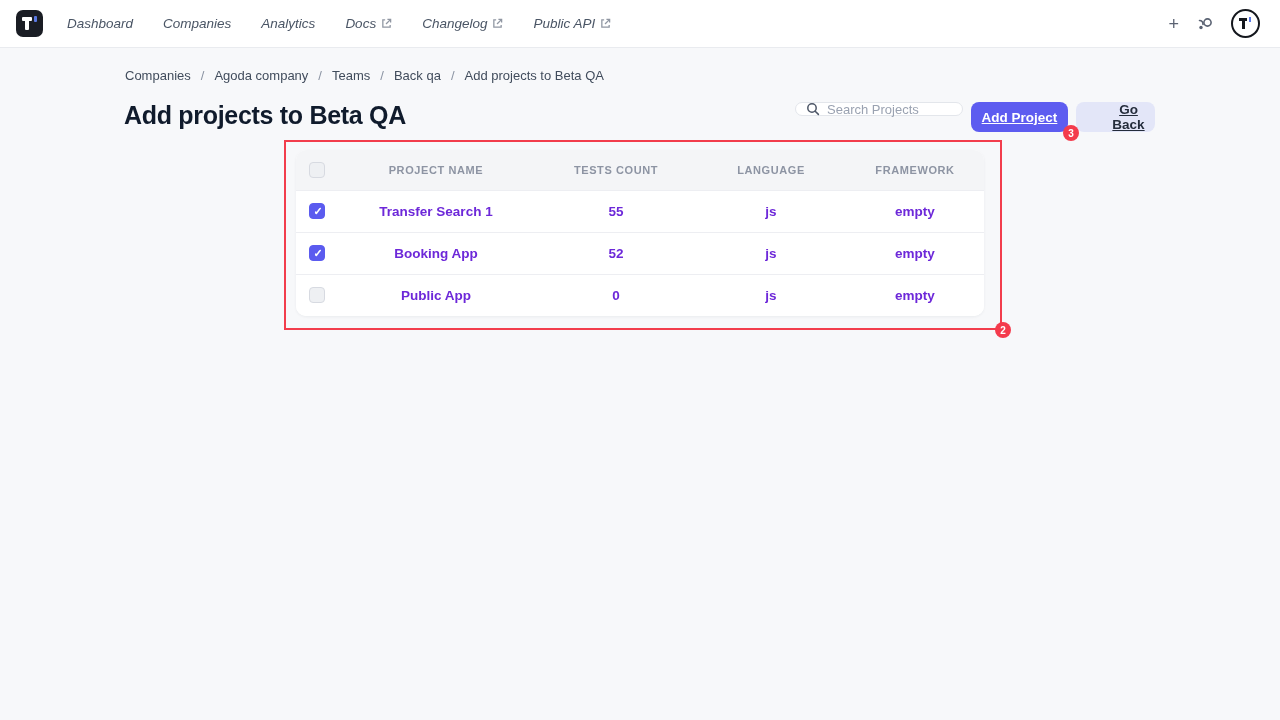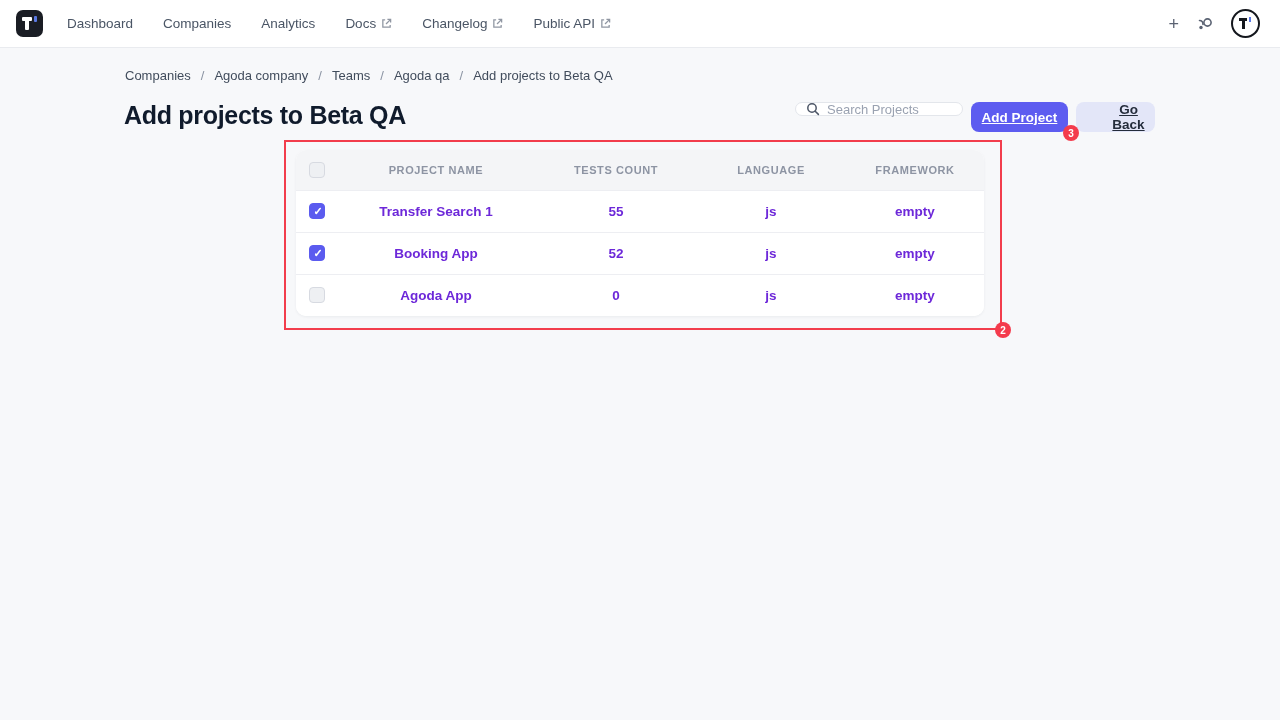--- a/index.html
+++ b/index.html
@@ -19,21 +19,21 @@
     display:flex; align-items:center; padding:0 14px;
   }
   .logo-box {
     width:27px; height:27px; background:#1a1d24; border-radius:7px;
     position:relative; flex:0 0 auto; margin-left:2px;
   }
   .logo-t .bar { position:absolute; left:6px; top:7px; width:10px; height:3.5px; background:#ffffff; border-radius:1px; }
   .logo-t .stem { position:absolute; left:9px; top:7px; width:3.5px; height:13px; background:#ffffff; border-radius:1px; }
   .logo-t .tick { position:absolute; left:17.5px; top:6px; width:3px; height:6px; background:#5b79e3; border-radius:1px; }
 
-  .nav-links { display:flex; align-items:center; gap:30px; margin-left:24px; }
+  .nav-links { display:flex; align-items:center; gap:30px; margin-left:24px;font-style:italic; }
   .nav-item {
     font-size:13.5px; color:#4a5565; cursor:pointer;
     display:flex; align-items:center; gap:5px; white-space:nowrap;
   }
   .ext-icon { width:11px; height:11px; display:inline-block; opacity:.75; }
 
   .nav-right { margin-left:auto; display:flex; align-items:center; gap:17px; padding-right:6px; }
   .plus-icon { font-size:18px; color:#5a6272; line-height:1; cursor:pointer; font-weight:400; }
   .feed-icon { width:18px; height:18px; cursor:pointer; }
   .avatar-circle {
@@ -183,21 +183,21 @@
   </div>
 </div>
 
 <div class="breadcrumb">
   <span class="crumb">Companies</span>
   <span class="crumb-sep">/</span>
   <span class="crumb">Agoda company</span>
   <span class="crumb-sep">/</span>
   <span class="crumb">Teams</span>
   <span class="crumb-sep">/</span>
-  <span class="crumb">Agoda qa</span>
+  <span class="crumb">Back qa</span>
   <span class="crumb-sep">/</span>
   <span class="crumb">Add projects to Beta QA</span>
 </div>
 
 <h1 class="page-title">Add projects to Beta QA</h1>
 
 <div class="search-box">
   <svg width="14" height="14" viewBox="0 0 14 14" fill="none">
     <circle cx="6" cy="6" r="4.2" stroke="#4d5667" stroke-width="1.5"></circle>
     <path d="M9.2 9.2 L12.4 12.4" stroke="#4d5667" stroke-width="1.5" stroke-linecap="round"></path>
@@ -240,20 +240,20 @@
       </tr>
       <tr>
         <td class="check-cell"><span class="cb checked"></span></td>
         <td>Booking App</td>
         <td>52</td>
         <td>js</td>
         <td>empty</td>
       </tr>
       <tr>
         <td class="check-cell"><span class="cb"></span></td>
-        <td>Agoda App</td>
+        <td>Public App</td>
         <td>0</td>
         <td>js</td>
         <td>empty</td>
       </tr>
     </tbody>
   </table>
 </div>
 
 </body></html>

